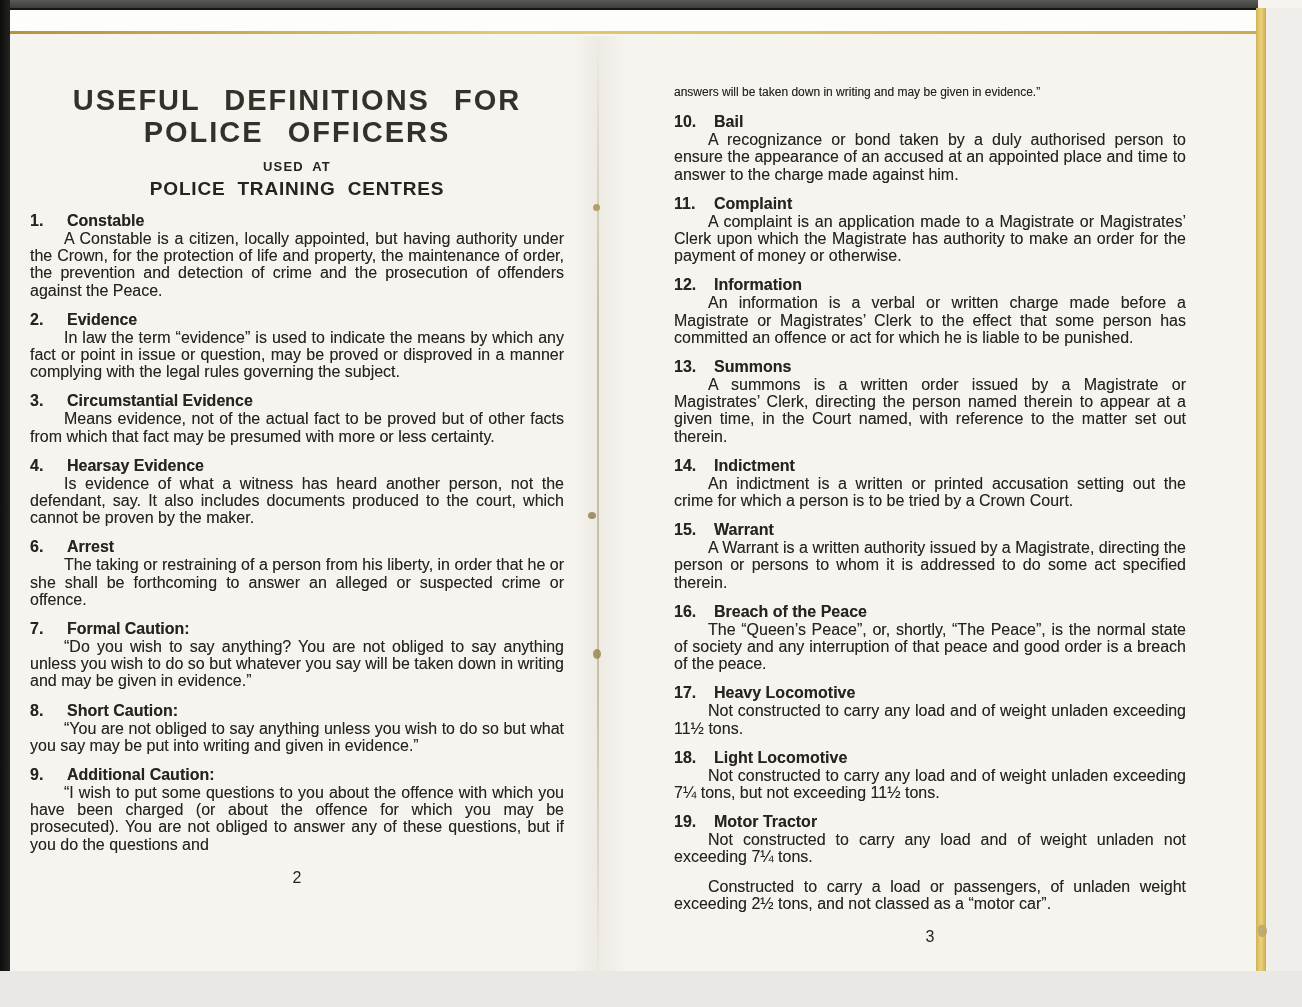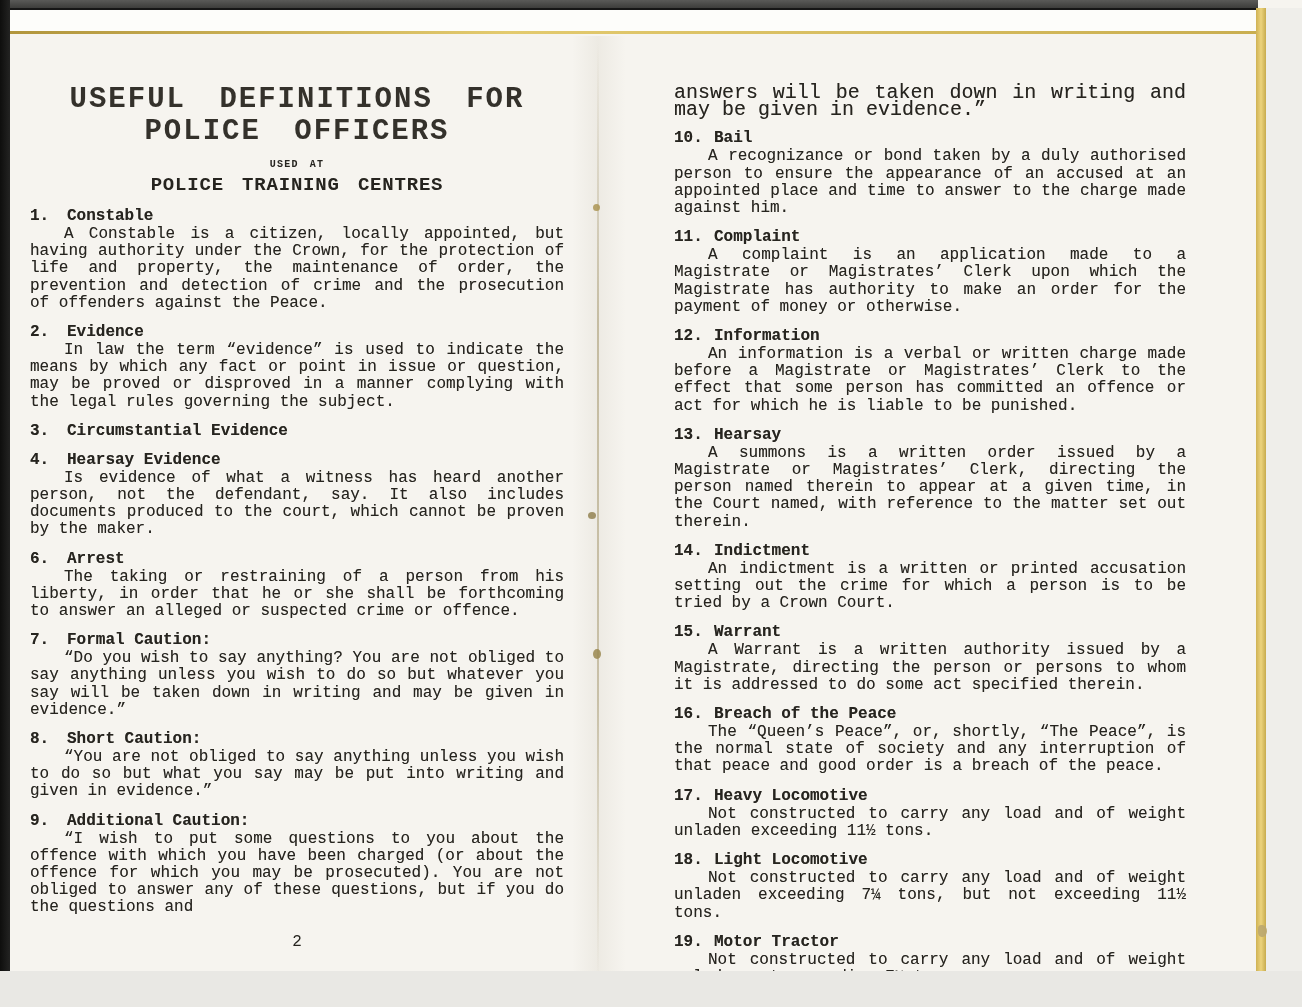--- a/index.html
+++ b/index.html
@@ -5,21 +5,21 @@
   :root{
     --paper:#f6f4ef;
     --ink:#26241f;
     --cover:#d9bd5f;
     --bar:#4a4a48;
   }
   html,body{margin:0;padding:0;background:#e9e8e4;}
   .scan{
     position:relative;width:1302px;height:971px;overflow:hidden;
     background:var(--paper);
-    font-family:Liberation Mono, monospace;
+    font-family:Liberation Sans, sans-serif;
     color:var(--ink);
   }
   
   .bar-top{position:absolute;left:0;top:0;width:1258px;height:8px;background:linear-gradient(#5a5a58,#3d3d3b);border-bottom:2px solid #161616;}
   .strip-top{position:absolute;left:10px;top:10px;width:1248px;height:21px;background:#fdfdfa;}
   .cover-top{position:absolute;left:8px;top:31px;width:1250px;height:3px;background:linear-gradient(90deg,#b1953c,#e3ca6e 40%,#c9ae50);}
   .edge-left{position:absolute;left:0;top:0;width:10px;height:1007px;background:linear-gradient(90deg,#0e0e0d,#232322);}
   .cover-right{position:absolute;left:1256px;top:8px;width:10px;height:984px;background:linear-gradient(90deg,#cfb254,#ecd37c,#c7ab4e);}
   .outer-right{position:absolute;left:1266px;top:8px;width:36px;height:999px;background:#efeeea;}
   .cover-bottom{position:absolute;left:10px;top:988px;width:1246px;height:3px;background:linear-gradient(90deg,#efe3a6,#e6d283,#f0e2a2);}
@@ -32,29 +32,29 @@
   .speck{position:absolute;border-radius:50%;}
   .sp1{left:593px;top:204px;width:7px;height:7px;background:#ab9554;opacity:.85;}
   .sp2{left:588px;top:512px;width:8px;height:7px;background:#8d7c48;opacity:.8;}
   .sp3{left:593px;top:649px;width:8px;height:10px;background:#9a8850;opacity:.85;}
   .sp4{left:1258px;top:925px;width:9px;height:12px;background:#bba76f;opacity:.9;border-radius:40% 60% 55% 45%;}
   
   .page{position:absolute;color:var(--ink);}
   .page-left{left:30px;top:84px;width:534px;}
   .page-right{left:674px;top:84px;width:512px;}
   .title-line{margin:0;font-size:29px;font-weight:700;text-align:center;letter-spacing:2px;word-spacing:14px;line-height:1.12;color:#34312b;}
-  .used-at{margin:10px 0 0;font-size:10px;font-weight:700;text-align:center;letter-spacing:1.2px;word-spacing:4px;}
+  .used-at{margin:10px 0 0;font-size:13px;font-weight:700;text-align:center;letter-spacing:1.2px;word-spacing:4px;}
   .centres{margin:4px 0 2px;font-size:19px;font-weight:700;text-align:center;letter-spacing:0.8px;word-spacing:6px;}
   .item{margin-top:12px;}
   .item-head{font-weight:700;font-size:16px;line-height:17px;}
   .item-head .num{display:inline-block;width:37px;}
   .page-right .item-head .num{width:40px;}
   .item-body{margin:1px 0 0;font-size:16px;line-height:17.2px;text-align:justify;text-indent:34px;
     text-shadow:0 0 0.4px rgba(40,36,28,0.4);}
-  .continuation{margin:0 0 4px;font-size:20px;line-height:17.2px;text-align:justify;text-indent:0;
+  .continuation{margin:0 0 4px;font-size:12px;line-height:17.2px;text-align:justify;text-indent:0;
     text-shadow:0 0 0.4px rgba(40,36,28,0.4);}
   .item-head{text-shadow:0 0 0.4px rgba(40,36,28,0.45);}
   .pagenum{margin-top:16px;text-align:center;font-size:16px;}
 </style>
 </head>
 <body>
 
 <div class="scan">
   <div class="bar-top"></div>
   <div class="strip-top"></div>
@@ -80,20 +80,21 @@
         <div class="item">
           <div class="item-head"><span class="num">1.</span><span class="head">Constable</span></div>
           <p class="item-body">A Constable is a citizen, locally appointed, but having authority under the Crown, for the protection of life and property, the maintenance of order, the prevention and detection of crime and the prosecution of offenders against the Peace.</p>
         </div>
         <div class="item">
           <div class="item-head"><span class="num">2.</span><span class="head">Evidence</span></div>
           <p class="item-body">In law the term “evidence” is used to indicate the means by which any fact or point in issue or question, may be proved or disproved in a manner complying with the legal rules governing the subject.</p>
         </div>
         <div class="item">
           <div class="item-head"><span class="num">3.</span><span class="head">Circumstantial Evidence</span></div>
+          <p class="item-body">Means evidence, not of the actual fact to be proved but of other facts from which that fact may be presumed with more or less certainty.</p>
         </div>
         <div class="item">
           <div class="item-head"><span class="num">4.</span><span class="head">Hearsay Evidence</span></div>
           <p class="item-body">Is evidence of what a witness has heard another person, not the defendant, say. It also includes documents produced to the court, which cannot be proven by the maker.</p>
         </div>
         <div class="item">
           <div class="item-head"><span class="num">6.</span><span class="head">Arrest</span></div>
           <p class="item-body">The taking or restraining of a person from his liberty, in order that he or she shall be forthcoming to answer an alleged or suspected crime or offence.</p>
         </div>
         <div class="item">
@@ -121,21 +122,21 @@
         </div>
         <div class="item">
           <div class="item-head"><span class="num">11.</span><span class="head">Complaint</span></div>
           <p class="item-body">A complaint is an application made to a Magistrate or Magistrates’ Clerk upon which the Magistrate has authority to make an order for the payment of money or otherwise.</p>
         </div>
         <div class="item">
           <div class="item-head"><span class="num">12.</span><span class="head">Information</span></div>
           <p class="item-body">An information is a verbal or written charge made before a Magistrate or Magistrates’ Clerk to the effect that some person has committed an offence or act for which he is liable to be punished.</p>
         </div>
         <div class="item">
-          <div class="item-head"><span class="num">13.</span><span class="head">Hearsay</span></div>
+          <div class="item-head"><span class="num">13.</span><span class="head">Summons</span></div>
           <p class="item-body">A summons is a written order issued by a Magistrate or Magistrates’ Clerk, directing the person named therein to appear at a given time, in the Court named, with reference to the matter set out therein.</p>
         </div>
         <div class="item">
           <div class="item-head"><span class="num">14.</span><span class="head">Indictment</span></div>
           <p class="item-body">An indictment is a written or printed accusation setting out the crime for which a person is to be tried by a Crown Court.</p>
         </div>
         <div class="item">
           <div class="item-head"><span class="num">15.</span><span class="head">Warrant</span></div>
           <p class="item-body">A Warrant is a written authority issued by a Magistrate, directing the person or persons to whom it is addressed to do some act specified therein.</p>
         </div>

